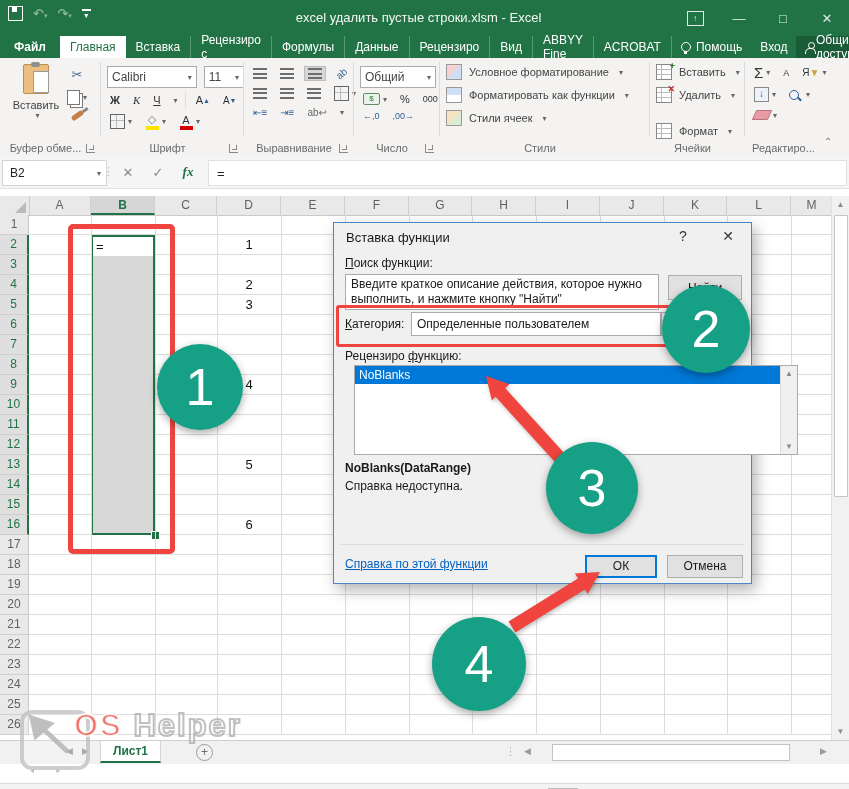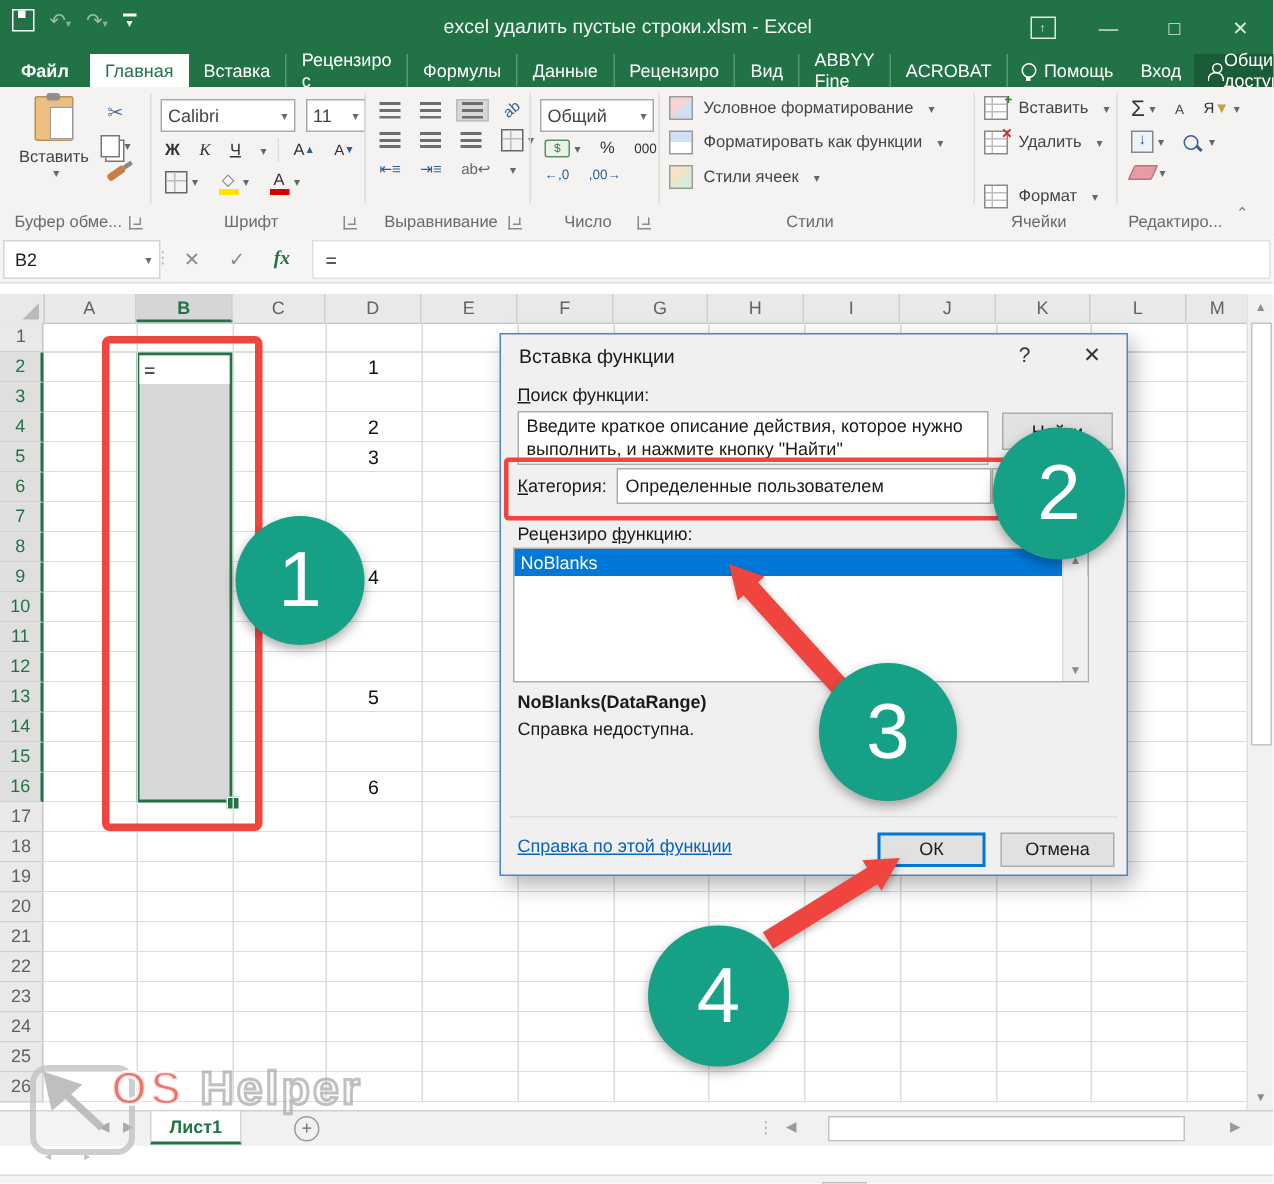--- a/index.html
+++ b/index.html
@@ -139,21 +139,21 @@
   .dialog{position:absolute;left:333px;top:222px;width:417px;height:360px;background:#f0f0f0;border:1px solid #4a86c8;box-shadow:4px 6px 14px rgba(0,0,0,.3);z-index:10;font-size:12px;color:#1a1a1a;}
   .dlg-title{position:absolute;left:12px;top:7px;font-size:13px;}
   .dlg-help{position:absolute;left:338px;top:5px;width:22px;text-align:center;font-size:14px;color:#333;}
   .dlg-close{position:absolute;left:382px;top:5px;width:24px;text-align:center;font-size:14px;color:#333;}
   .dlg-label{position:absolute;left:11px;}
   .ukey{text-decoration:underline;}
   .dlg-search{position:absolute;left:11px;top:51px;width:314px;height:36px;background:#fff;border:1px solid #ababab;padding:2px 5px;box-sizing:border-box;line-height:15px;}
   .dlg-find{position:absolute;left:334px;top:52px;width:74px;height:25px;background:#e1e1e1;border:1px solid #adadad;text-align:center;line-height:24px;box-sizing:border-box;}
   .dlg-cat-value{position:absolute;left:77px;top:89px;width:250px;height:24px;background:#fff;border:1px solid #ababab;box-sizing:border-box;display:flex;align-items:center;padding-left:5px;}
   .dlg-cat-chev{position:absolute;left:327px;top:89px;width:21px;height:24px;background:#e6e6e6;border:1px solid #ababab;box-sizing:border-box;text-align:center;line-height:22px;color:#555;font-size:10px;}
-  .dlg-list{position:absolute;left:8px;top:142px;width:384px;height:90px;background:#fff;border:1px solid #ababab;box-sizing:border-box;}
+  .dlg-list{position:absolute;left:20px;top:142px;width:444px;height:90px;background:#fff;border:1px solid #ababab;box-sizing:border-box;}
   .fli{height:18px;line-height:18px;padding-left:4px;font-size:12px;}
   .fli.sel{background:#0078d7;color:#fff;}
   .dlg-list .lsb{position:absolute;right:0;top:0;bottom:0;width:16px;background:#f0f0f0;border-left:1px solid #dcdcdc;}
   .lsb .arr{position:absolute;left:0;width:16px;height:15px;font-size:8px;text-align:center;line-height:15px;color:#8a8a8a;}
   .dlg-sig{position:absolute;left:11px;top:238px;font-weight:bold;}
   .dlg-note{position:absolute;left:11px;top:256px;}
   .dlg-sep{position:absolute;left:6px;top:321px;width:405px;height:1px;background:#ddd;}
   .dlg-link{position:absolute;left:11px;top:334px;color:#0563c1;text-decoration:underline;}
   .dlg-ok{position:absolute;left:251px;top:332px;width:72px;height:23px;background:#e1e1e1;border:2px solid #0078d7;box-sizing:border-box;text-align:center;line-height:19px;}
   .dlg-cancel{position:absolute;left:333px;top:332px;width:76px;height:23px;background:#e1e1e1;border:1px solid #adadad;box-sizing:border-box;text-align:center;line-height:21px;}

